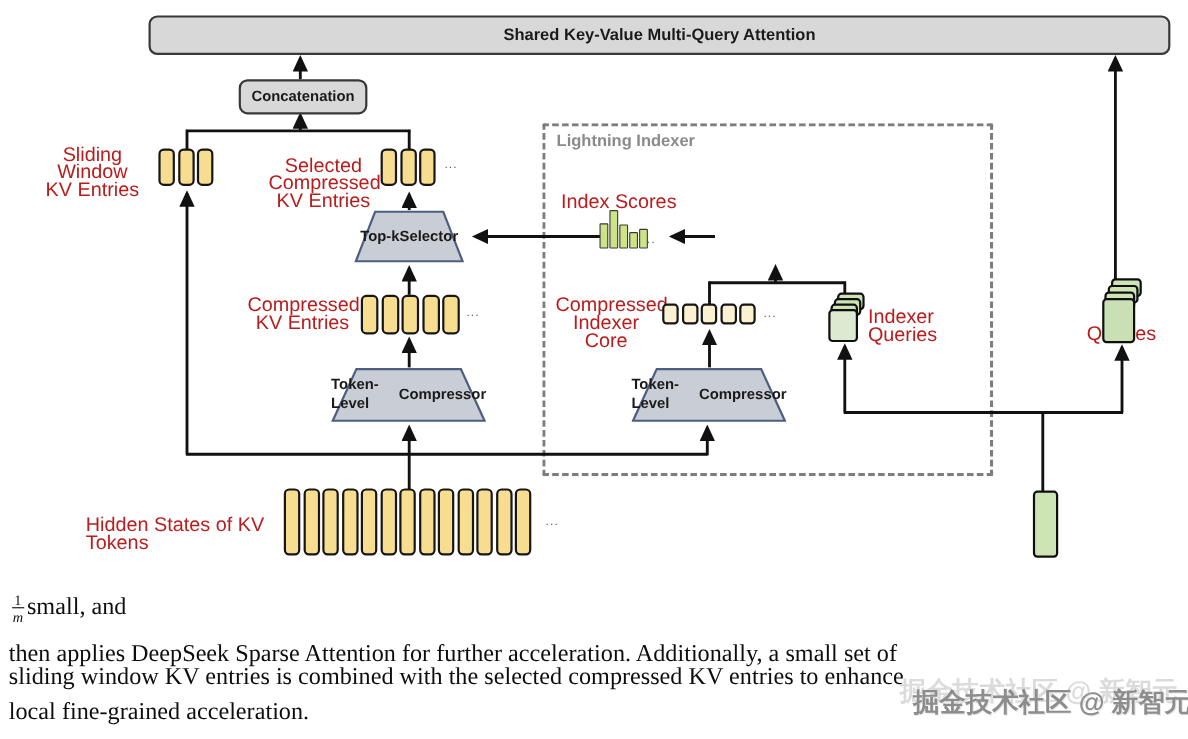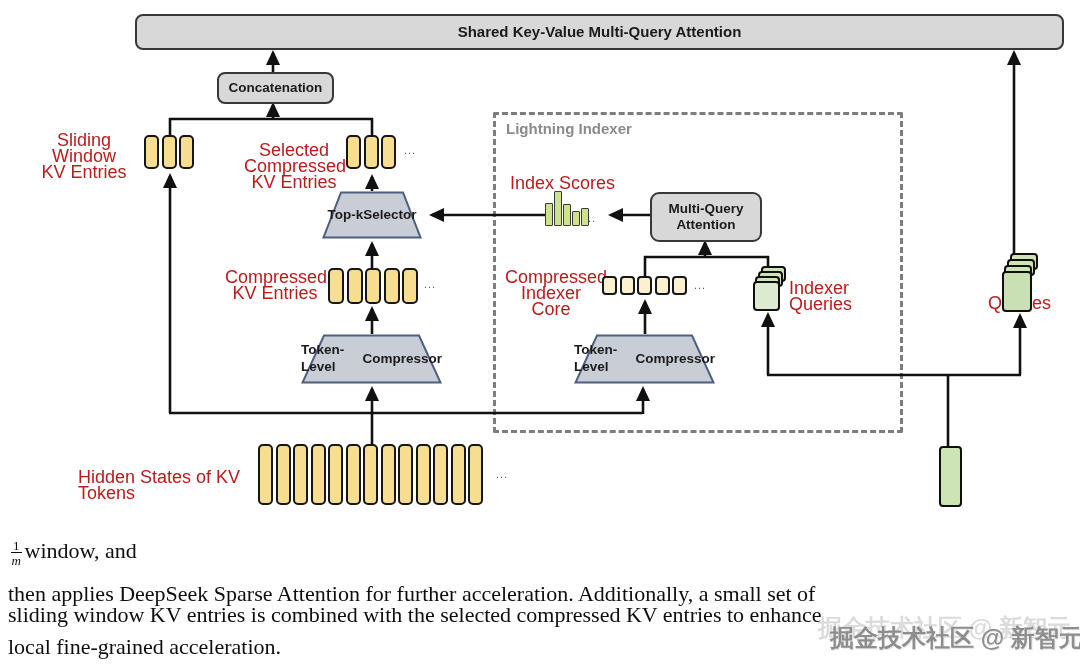--- a/index.html
+++ b/index.html
@@ -151,26 +151,20 @@
   <div class="lbl" style="left:505px;top:175px;width:115px;">Index Scores</div>
   <div class="bars" style="left:545px;top:192px;height:34px;">
       <span class="bar" style="height: 21px;"></span>
       <span class="bar" style="height: 33px;"></span>
       <span class="bar" style="height: 20px;"></span>
       <span class="bar" style="height: 13px;"></span>
       <span class="bar" style="height: 16px;"></span>
     </div>
   <div class="dots" style="left:584px;top:212px;">...</div>
 
-  <div class="gbox" style="left:650px;top:192px;width:108px;height:46px;font-size:13.5px;">
-    <span>
-      <span>Multi-Query</span><br>
-      <span>Attention</span>
-    </span>
-  </div>
 
   <div class="lbl" style="left:505px;top:269px;width:92px;">
     <span>Compressed</span><br>
     <span>Indexer Core</span>
   </div>
   <div class="cells cells-keys" style="left:602px;top:276px;height:19px;">
       <span class="cell"></span>
       <span class="cell"></span>
       <span class="cell"></span>
       <span class="cell"></span>
@@ -221,21 +215,21 @@
       <span class="cell"></span>
     </div>
   <div class="dots" style="left:496px;top:468px;">...</div>
 
   <div class="pile" style="left:939px;top:446px;width:24px;height:62px;">
     <div class="layer" style="left:0;top:0;width:19px;height:57px;background:#cde4b4;"></div>
   </div>
 
   <div id="caption">
     <div class="cap-line" style="top:0;">
-      <span class="frac"><span class="num">1</span><span class="den">m</span></span><span>window, and</span>
+      <span class="frac"><span class="num">1</span><span class="den">m</span></span><span>small, and</span>
     </div>
     <div class="cap-line" style="top:43px;">then applies DeepSeek Sparse Attention for further acceleration.  Additionally, a small set of</div>
     <div class="cap-line" style="top:64px;">sliding window KV entries is combined with the selected compressed KV entries to enhance</div>
     <div class="cap-line" style="top:96px;">local fine-grained acceleration.</div>
   </div>
 
   <div class="wm" id="watermark-back">掘金技术社区 @ 新智元</div>
   <div class="wm" id="watermark-front">掘金技术社区 @ 新智元</div>
 
 </div>

